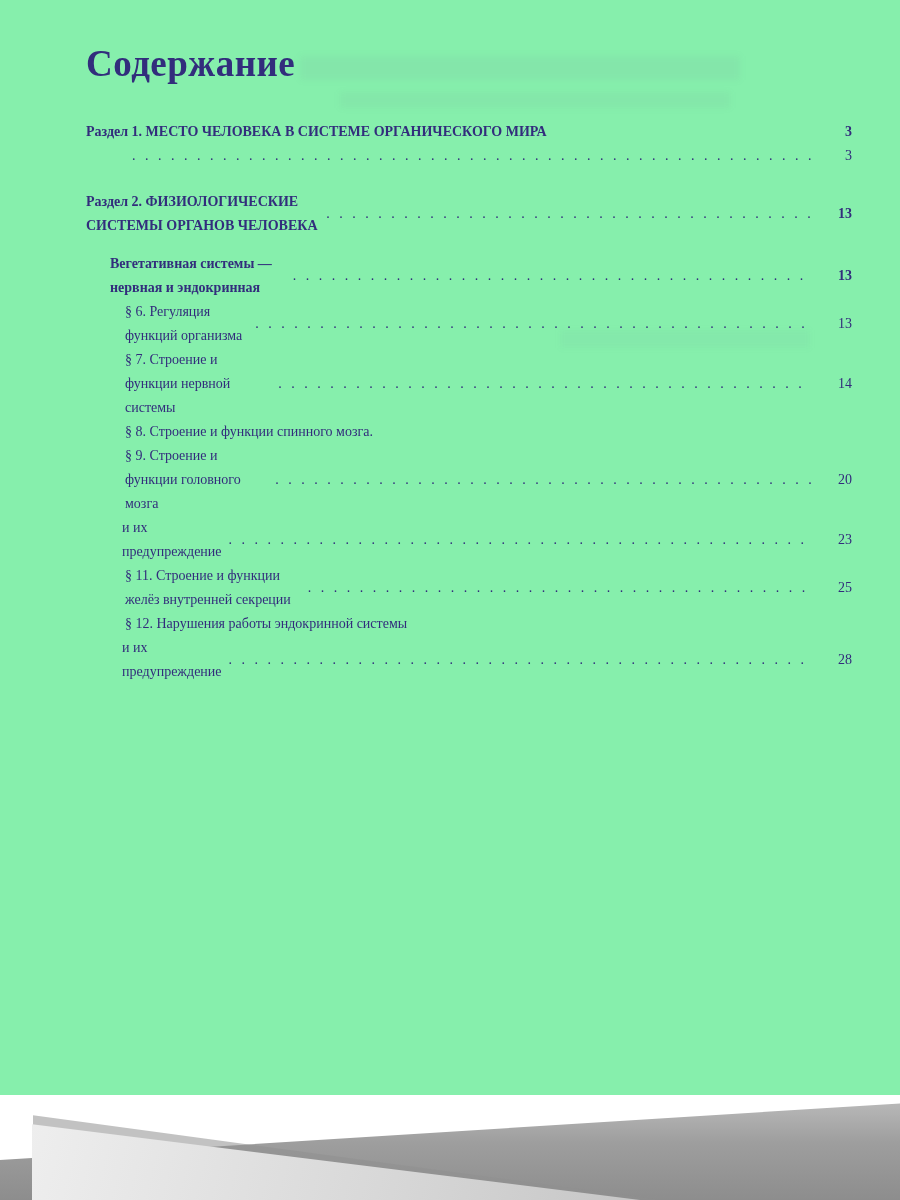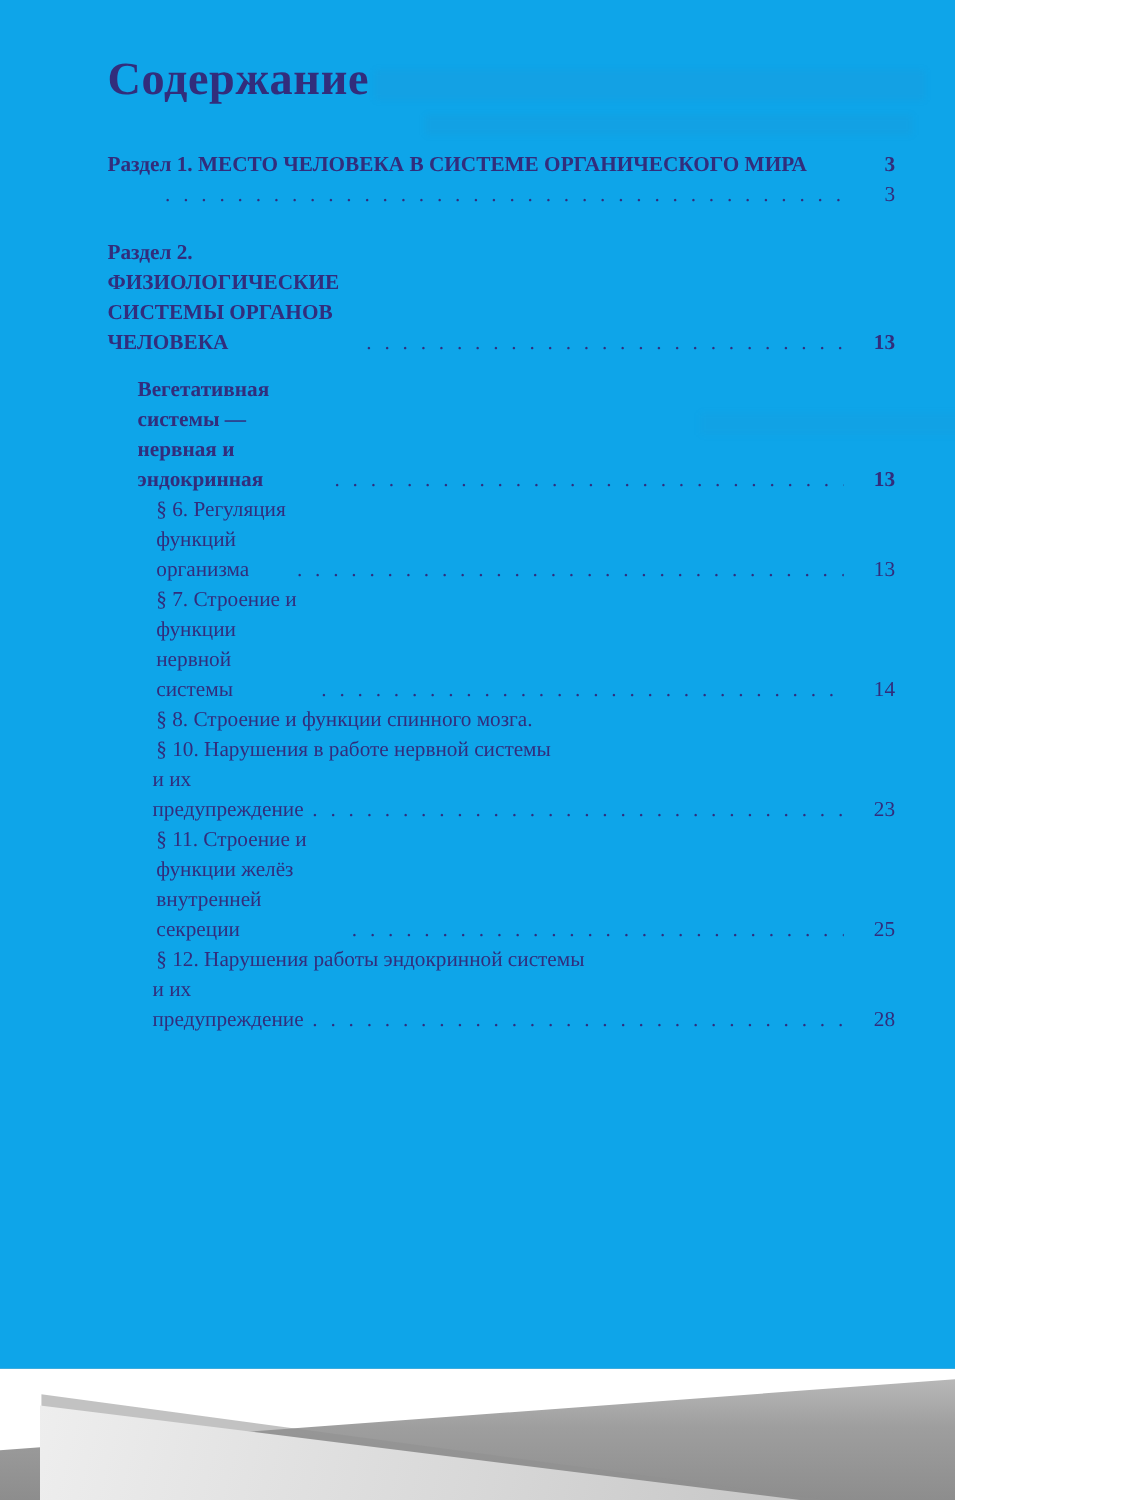--- a/index.html
+++ b/index.html
@@ -2,42 +2,42 @@
 <html style="--ink: #322d7c; --folio: #454545;"><head>
 <meta charset="utf-8">
 <style>
   :root{
     --ink:#322d7c;
     --folio:#454545;
   }
   html,body{margin:0;padding:0;background:#ffffff;}
   .sheet{
     position:relative;
-    width:764px;height:1200px;
-    background:#0ea5e9;
+    width:900px;height:1200px;
+    background:#86efac;
     overflow:hidden;
     font-family:"Liberation Serif","DejaVu Serif",serif;
     color:var(--ink);
   }
   .content{
     position:absolute;
     top:42px;left:86px;right:48px;
   }
   .title{
     font-size:37px;
     line-height:44px;
     font-weight:bold;
     letter-spacing:0.5px;
     margin:0 0 34px 0;
     color:var(--ink);
   }
   .row{
     display:flex;
-    align-items:flex-end;
-    font-size:17px;
+    align-items:center;
+    font-size:14px;
     line-height:24px;
   }
   .row .txt{white-space:pre-wrap;}
   .leader{
     flex:1 1 auto;
     overflow:hidden;
     white-space:nowrap;
     min-width:0;
     margin:0 5px 0 7px;
     font-weight:normal;
@@ -136,21 +136,23 @@
             </div>
             <div class="row para">
               <span class="txt">§ 7. Строение и функции нервной системы</span>
               <span class="leader"></span>
               <span class="pg">14</span>
             </div>
             <div class="row para">
               <span class="txt">§ 8. Строение и функции спинного мозга.</span>
             </div>
             <div class="row para">
-              <span class="txt">§ 10. Нарушения в работе нервной системы</span>
+              <span class="txt">§ 9. Строение и функции головного мозга</span>
+              <span class="leader"></span>
+              <span class="pg">20</span>
             </div>
             <div class="row cont">
               <span class="txt">и их предупреждение</span>
               <span class="leader"></span>
               <span class="pg">23</span>
             </div>
             <div class="row para">
               <span class="txt">§ 11. Строение и функции желёз внутренней секреции</span>
               <span class="leader"></span>
               <span class="pg">25</span>

